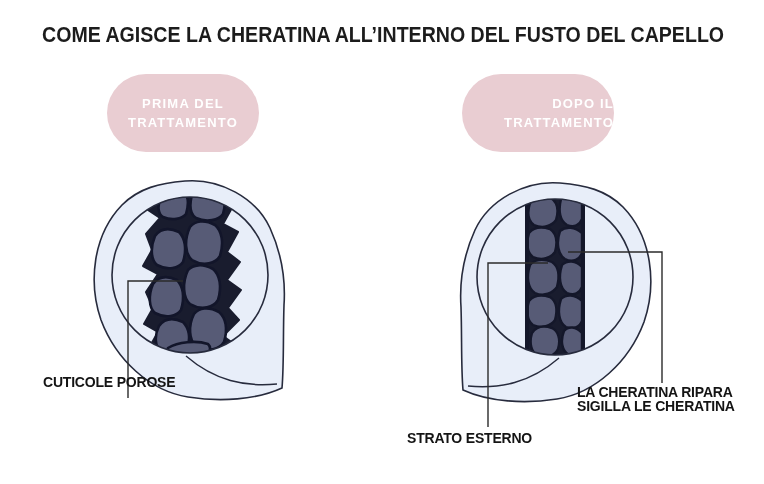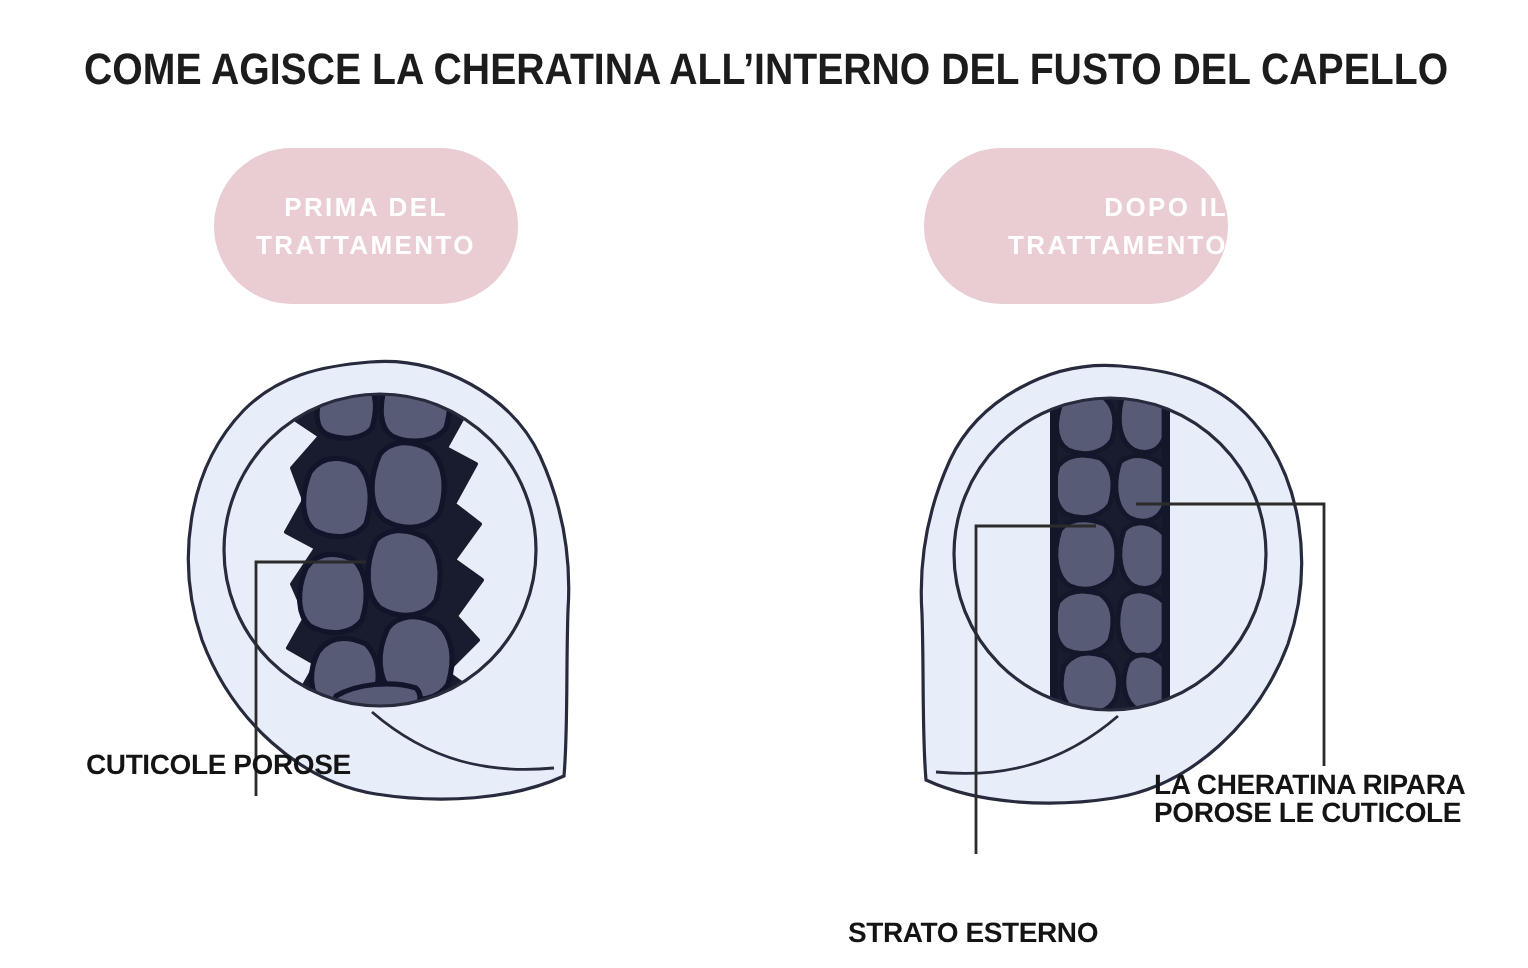--- a/index.html
+++ b/index.html
@@ -53,21 +53,21 @@
     width: 170px;
     text-align: left;
     font-size: 14px;
     font-weight: bold;
     color: #141414;
     letter-spacing: -0.2px;
     line-height: 14px;
   }
   .callout-label span { display: block; }
   .label-damaged { left: 43px;  top: 375px; }
-  .label-smooth  { left: 424px; top: 431px; margin-top: 28px; }
+  .label-smooth  { left: 407px; top: 431px; }
   .label-keratin { left: 577px; top: 385px; }
 </style>
 </head>
 <body>
 
 <div class="canvas">
 
   <h1 class="title">COME AGISCE LA CHERATINA ALL’INTERNO DEL FUSTO DEL CAPELLO</h1>
 
   <div class="badge badge-before">
@@ -160,16 +160,16 @@
   <div class="callout-label label-damaged">
     <span>CUTICOLE POROSE</span>
   </div>
 
   <div class="callout-label label-smooth">
     <span>STRATO ESTERNO</span>
   </div>
 
   <div class="callout-label label-keratin">
     <span>LA CHERATINA RIPARA</span>
-    <span>POROSE LE CUTICOLE</span>
+    <span>SIGILLA LE CHERATINA</span>
   </div>
 
 </div>
 
 </body></html>

